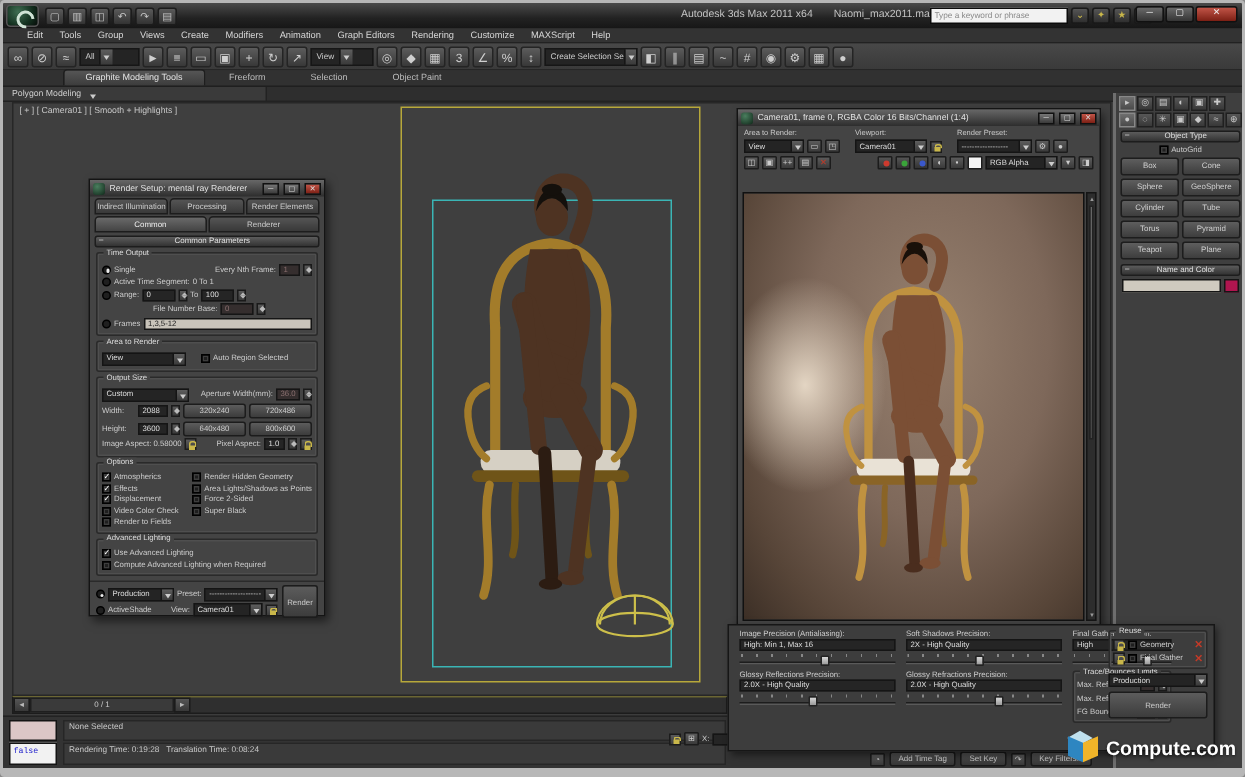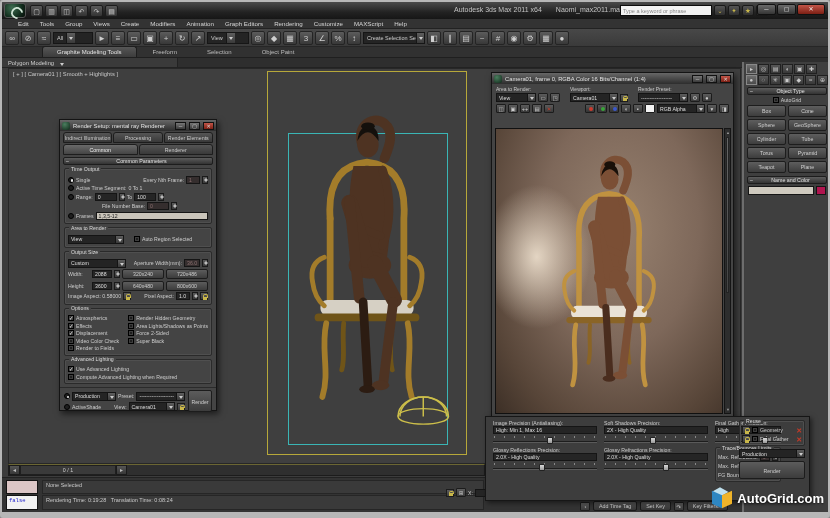--- a/index.html
+++ b/index.html
@@ -792,16 +792,16 @@
       <span class="navico">▣</span>
     </div>
   </div>
 
   <div id="watermark" class="abs">
     <div id="wmcube" style="--cubetop: #bfe0ee; --cubeleft: #2e86c1; --cuberight: #f0b429;">
         <span class="top"></span>
         <span class="lf"></span>
         <span class="rt"></span>
       </div>
-    <span id="wmtext">AutoGrid.com</span>
+    <span id="wmtext">Compute.com</span>
   </div>
 
 </div>
 
 </body></html>

